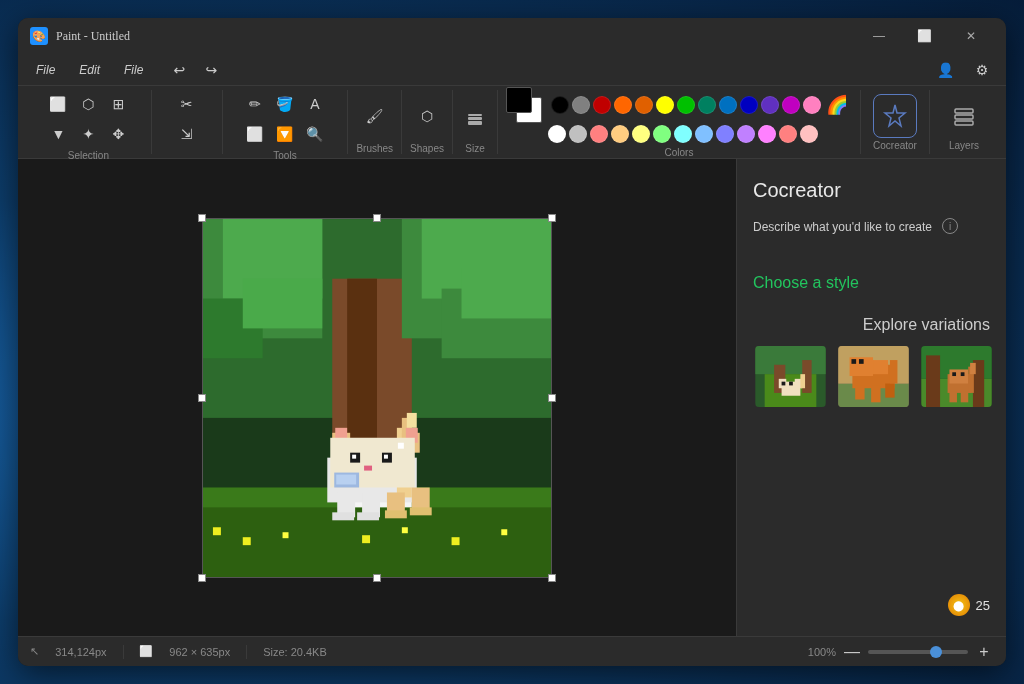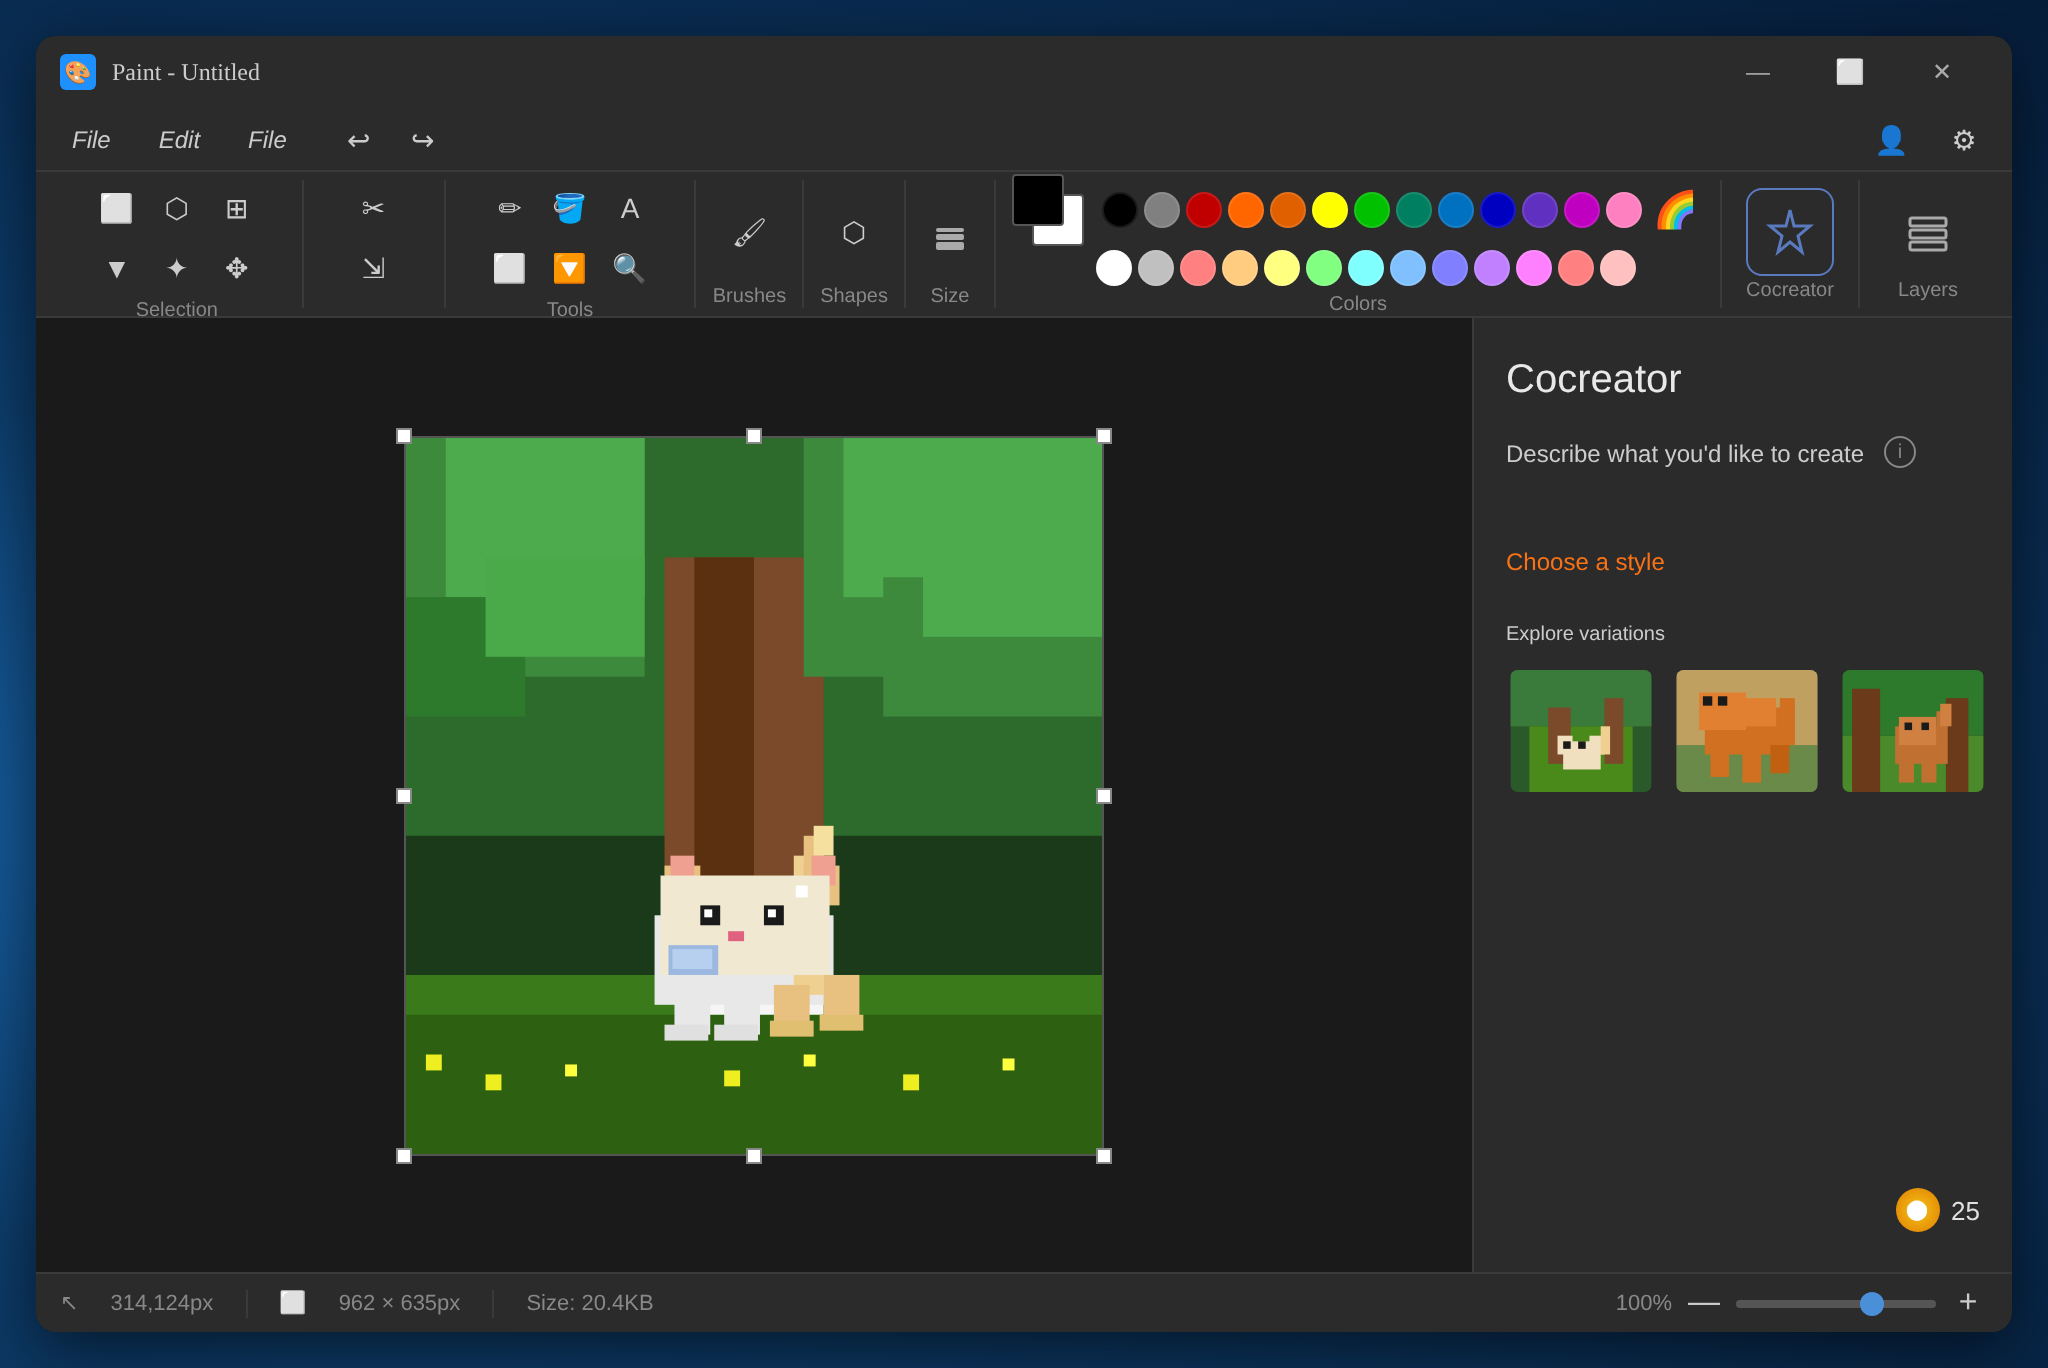--- a/index.html
+++ b/index.html
@@ -336,22 +336,22 @@
       color: #e0e0e0;
       font-size: 13px;
       min-height: 70px;
       resize: none;
       outline: none;
       font-family: 'Segoe UI', sans-serif;
       line-height: 1.4;
     }
 
     .style-label {
-      font-size: 12px;
-      color: #f97316;
+      font-size: 16px;
+      color: #22c55e;
       margin-top: 16px;
       margin-bottom: 8px;
     }
 
     .style-select {
       width: 100%;
       background: #1e1e1e;
       border: 1px solid #4a4a4a;
       border-radius: 6px;
       padding: 8px 12px;
@@ -366,24 +366,25 @@
       width: 28px;
       height: 28px;
       border-radius: 4px;
       overflow: hidden;
       flex-shrink: 0;
     }
     .style-select-text { flex: 1; }
     .style-select-chevron { color: #888; margin-left: auto; }
 
     .variations-label {
-      font-size: 10px;
+      font-size: 16px;
       color: #ccc;
       margin-top: 16px;
       margin-bottom: 10px;
+      text-align: right;
     }
     .variations-grid {
       display: flex;
       gap: 8px;
     }
     .variation-thumb {
       width: 75px;
       height: 65px;
       border-radius: 6px;
       overflow: hidden;

